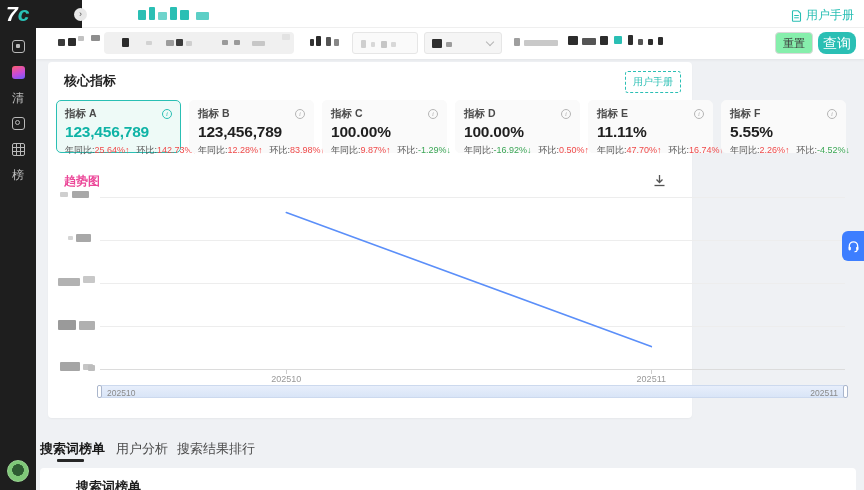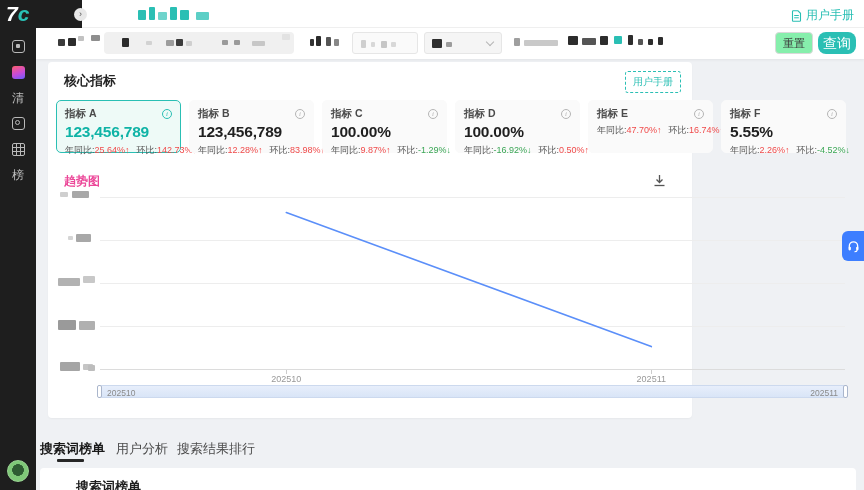--- a/index.html
+++ b/index.html
@@ -218,20 +218,21 @@
         <span class="info-icon">i</span>
       </div>
     <div class="value">100.00%</div>
     <div class="stats"><span>年同比:</span><span class="stat-green">-16.92%↓</span><span class="gap"></span><span>环比:</span><span class="stat-red">0.50%↑</span></div>
   </div>
   <div class="mcard" style="left:540px">
     <div class="trow">
         <span class="mname">指标 E</span>
         <span class="info-icon">i</span>
       </div>
+    <div class="value">11.11%</div>
     <div class="stats"><span>年同比:</span><span class="stat-red">47.70%↑</span><span class="gap"></span><span>环比:</span><span class="stat-red">16.74%↑</span></div>
   </div>
   <div class="mcard" style="left:673px">
     <div class="trow">
         <span class="mname">指标 F</span>
         <span class="info-icon">i</span>
       </div>
     <div class="value">5.55%</div>
     <div class="stats"><span>年同比:</span><span class="stat-red">2.26%↑</span><span class="gap"></span><span>环比:</span><span class="stat-green">-4.52%↓</span></div>
   </div>

